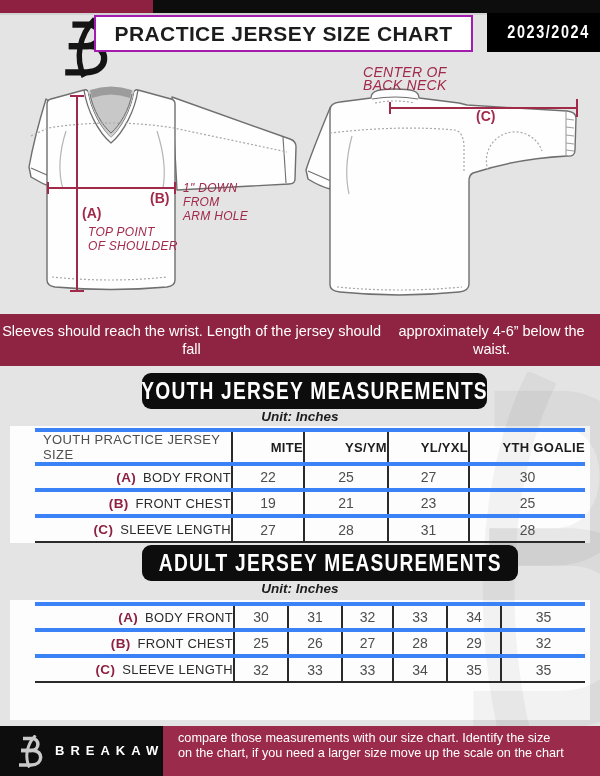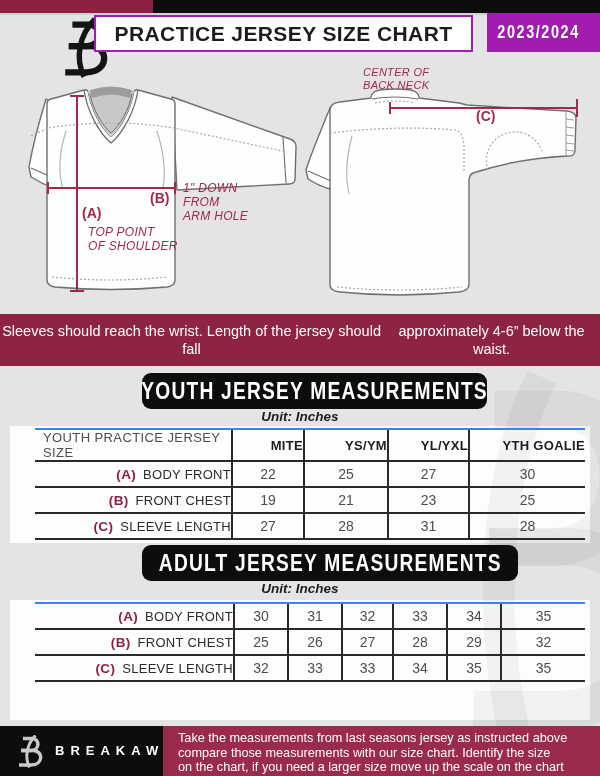--- a/index.html
+++ b/index.html
@@ -14,22 +14,22 @@
   .bar-black{left:153px;top:0;width:447px;height:13px;background:#0d0d0d;}
   .bar-underline{left:0;top:13px;width:600px;height:2px;background:#d2d2d2;}
   
   .title-box{
     left:94px;top:15px;width:379px;height:37px;background:#fff;
     border:2px solid #a21caf;box-sizing:border-box;
     display:flex;align-items:center;justify-content:center;
   }
   .title-box span{font-size:21px;font-weight:bold;color:#1c1c1c;letter-spacing:.4px;white-space:nowrap;}
   .year-box{
-    left:487px;top:13px;width:113px;height:39px;background:#a21caf;
-    display:flex;align-items:center;justify-content:flex-start;
+    left:487px;top:13px;width:113px;height:39px;background:#000000;
+    display:flex;align-items:center;justify-content:flex-end;
   }
   .condensed{display:inline-block;transform:scaleX(.8);transform-origin:center;white-space:nowrap;}
   .year-box span{font-size:18px;font-weight:bold;color:#fff;letter-spacing:2px;}
   
   .anno{color:#a1294a;font-style:italic;font-size:12px;line-height:14px;letter-spacing:.3px;white-space:nowrap;}
   .anno-key{color:#a1294a;font-weight:bold;font-size:14px;font-style:normal;}
   
   .note-banner{
     left:0;top:314px;width:600px;height:52px;background:#8e2342;color:#fff;
     display:flex;flex-direction:row;align-items:center;justify-content:center;
@@ -44,21 +44,21 @@
   }
   .black-banner span{color:#fff;font-weight:bold;font-size:24px;letter-spacing:1.5px;}
   .banner-youth{left:142px;top:373px;width:345px;height:36px;}
   .banner-adult{left:142px;top:545px;width:376px;height:36px;}
   .unit-line{left:0;width:600px;text-align:center;font-style:italic;font-size:13.5px;color:#1d1d1d;font-weight:bold;}
   .unit-youth{top:409px;}
   .unit-adult{top:581px;}
   
   table.size-table{border-collapse:collapse;table-layout:fixed;}
   .size-table td{
-    border-top:2px solid #3b82f6;border-bottom:2px solid #2a2a2a;
+    border-top:4px solid #3b82f6;border-bottom:2px solid #2a2a2a;
     height:26px;padding:0;vertical-align:middle;box-sizing:border-box;margin-top:33px;
   }
   .size-table td + td{border-left:2px solid #2a2a2a;}
   .tbl-youth{left:35px;top:428px;}
   .tbl-adult{left:35px;top:602px;}
   .first-head{text-align:left;padding-left:8px !important;font-size:13px;color:#4e4e4e;letter-spacing:.4px;}
   .size-head{text-align:right;font-size:13px;font-weight:bold;color:#1d1d1d;letter-spacing:.3px;}
   .row-label{text-align:right;padding-left:14px !important;font-size:13px;color:#2c2c2c;letter-spacing:.3px;}
   .row-label .key{color:#8e2142;font-weight:bold;font-size:13.5px;margin-right:7px;}
   .val{text-align:center;font-size:14px;color:#4e4e4e;}
@@ -171,21 +171,21 @@
   <div class="abs anno-key" style="left:476px;top:108px;">(C)</div>
   <div class="abs anno" style="left:88px;top:225px;">
     <div>TOP POINT</div>
     <div>OF SHOULDER</div>
   </div>
   <div class="abs anno" style="left:183px;top:181px;">
     <div>1" DOWN</div>
     <div>FROM</div>
     <div>ARM HOLE</div>
   </div>
-  <div class="abs anno" style="left:363px;top:66px;font-size:11px;line-height:13px;font-style:italic;">
+  <div class="abs anno" style="left:363px;top:66px;font-size:14px;line-height:13px;font-style:italic;">
     <div>CENTER OF</div>
     <div>BACK NECK</div>
   </div>
 
   <div class="abs note-banner">
     <div>Sleeves should reach the wrist. Length of the jersey should fall</div>
     <div>approximately 4-6” below the waist.</div>
   </div>
 
   <div class="abs white-strip strip-youth layer-strip"></div>
@@ -289,18 +289,17 @@
     </table>
 
   <div class="abs footer-black"></div>
   <svg class="abs" style="left:15px;top:735px;z-index:4;" width="30" height="33" viewBox="0 0 60 66">
     <path d="M16 7 H34 C50 7 50 31 32 31 H12" fill="none" stroke="#c9c9c9" stroke-width="7"></path>
     <path d="M12 31 H36 C57 31 57 60 32 60 H8" fill="none" stroke="#c9c9c9" stroke-width="7"></path>
     <path d="M41 1 C23 19 19 45 29 65" fill="none" stroke="#c9c9c9" stroke-width="6"></path>
   </svg>
   <div class="abs brand-text">BREAKAWAY</div>
   <div class="abs footer-maroon">
-    <div>Take the measurements from last seasons jersey as instructed above</div>
     <div>compare those measurements  with our size chart. Identify the size</div>
     <div>on the chart, if you need a larger size move up the scale on the chart</div>
   </div>
 
 </div>
 
 </body></html>

